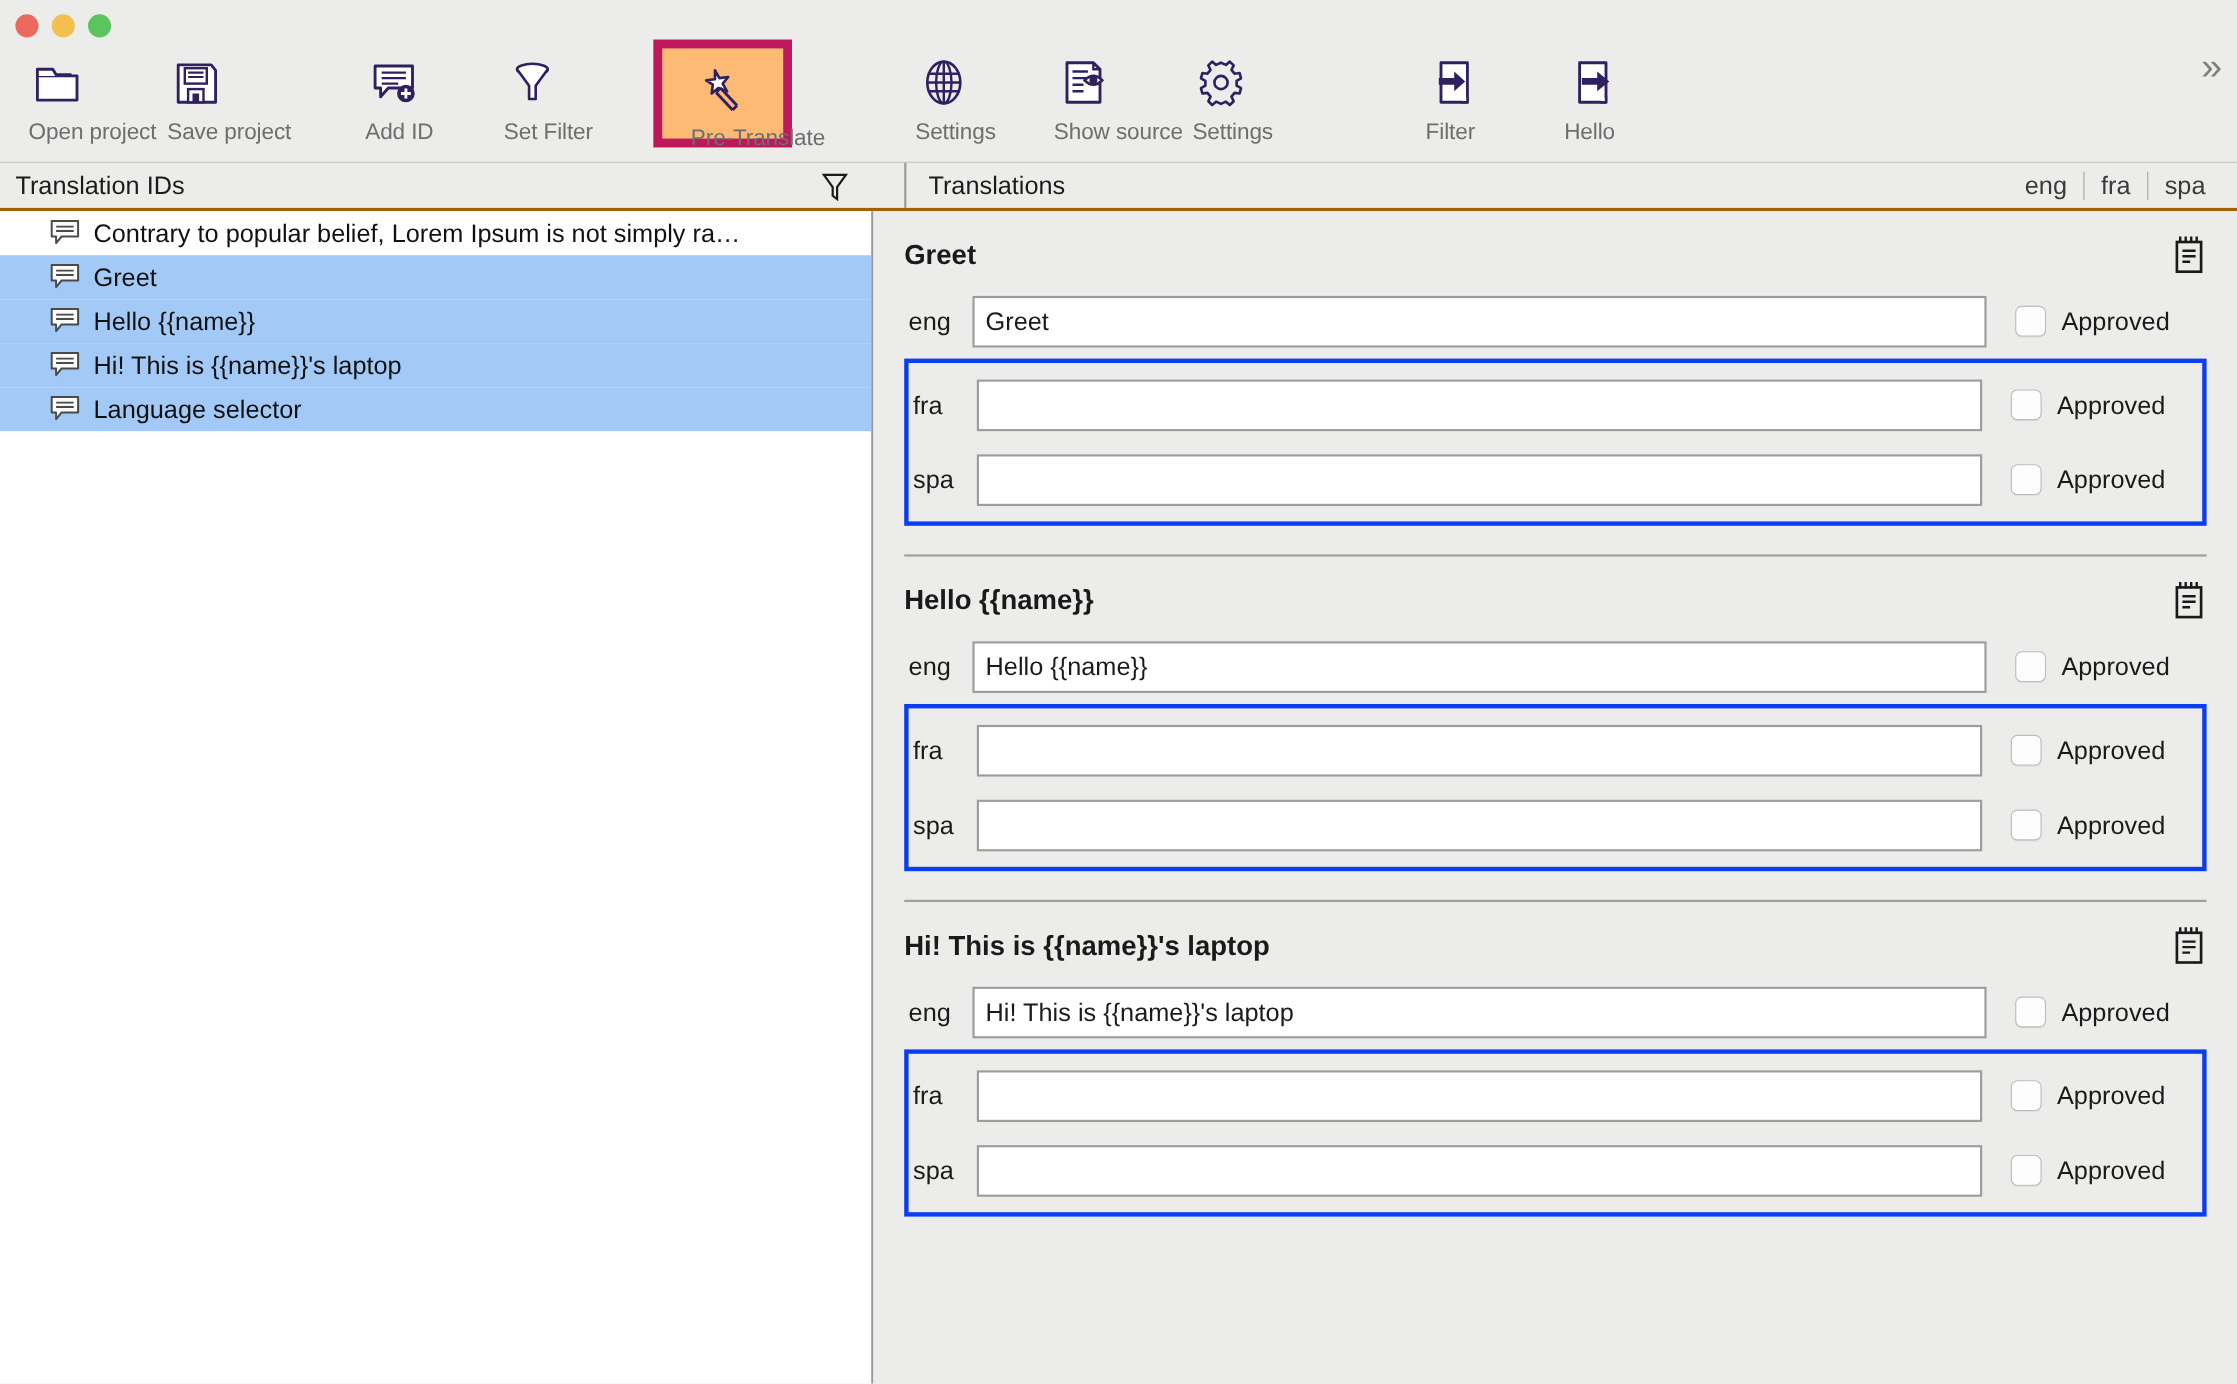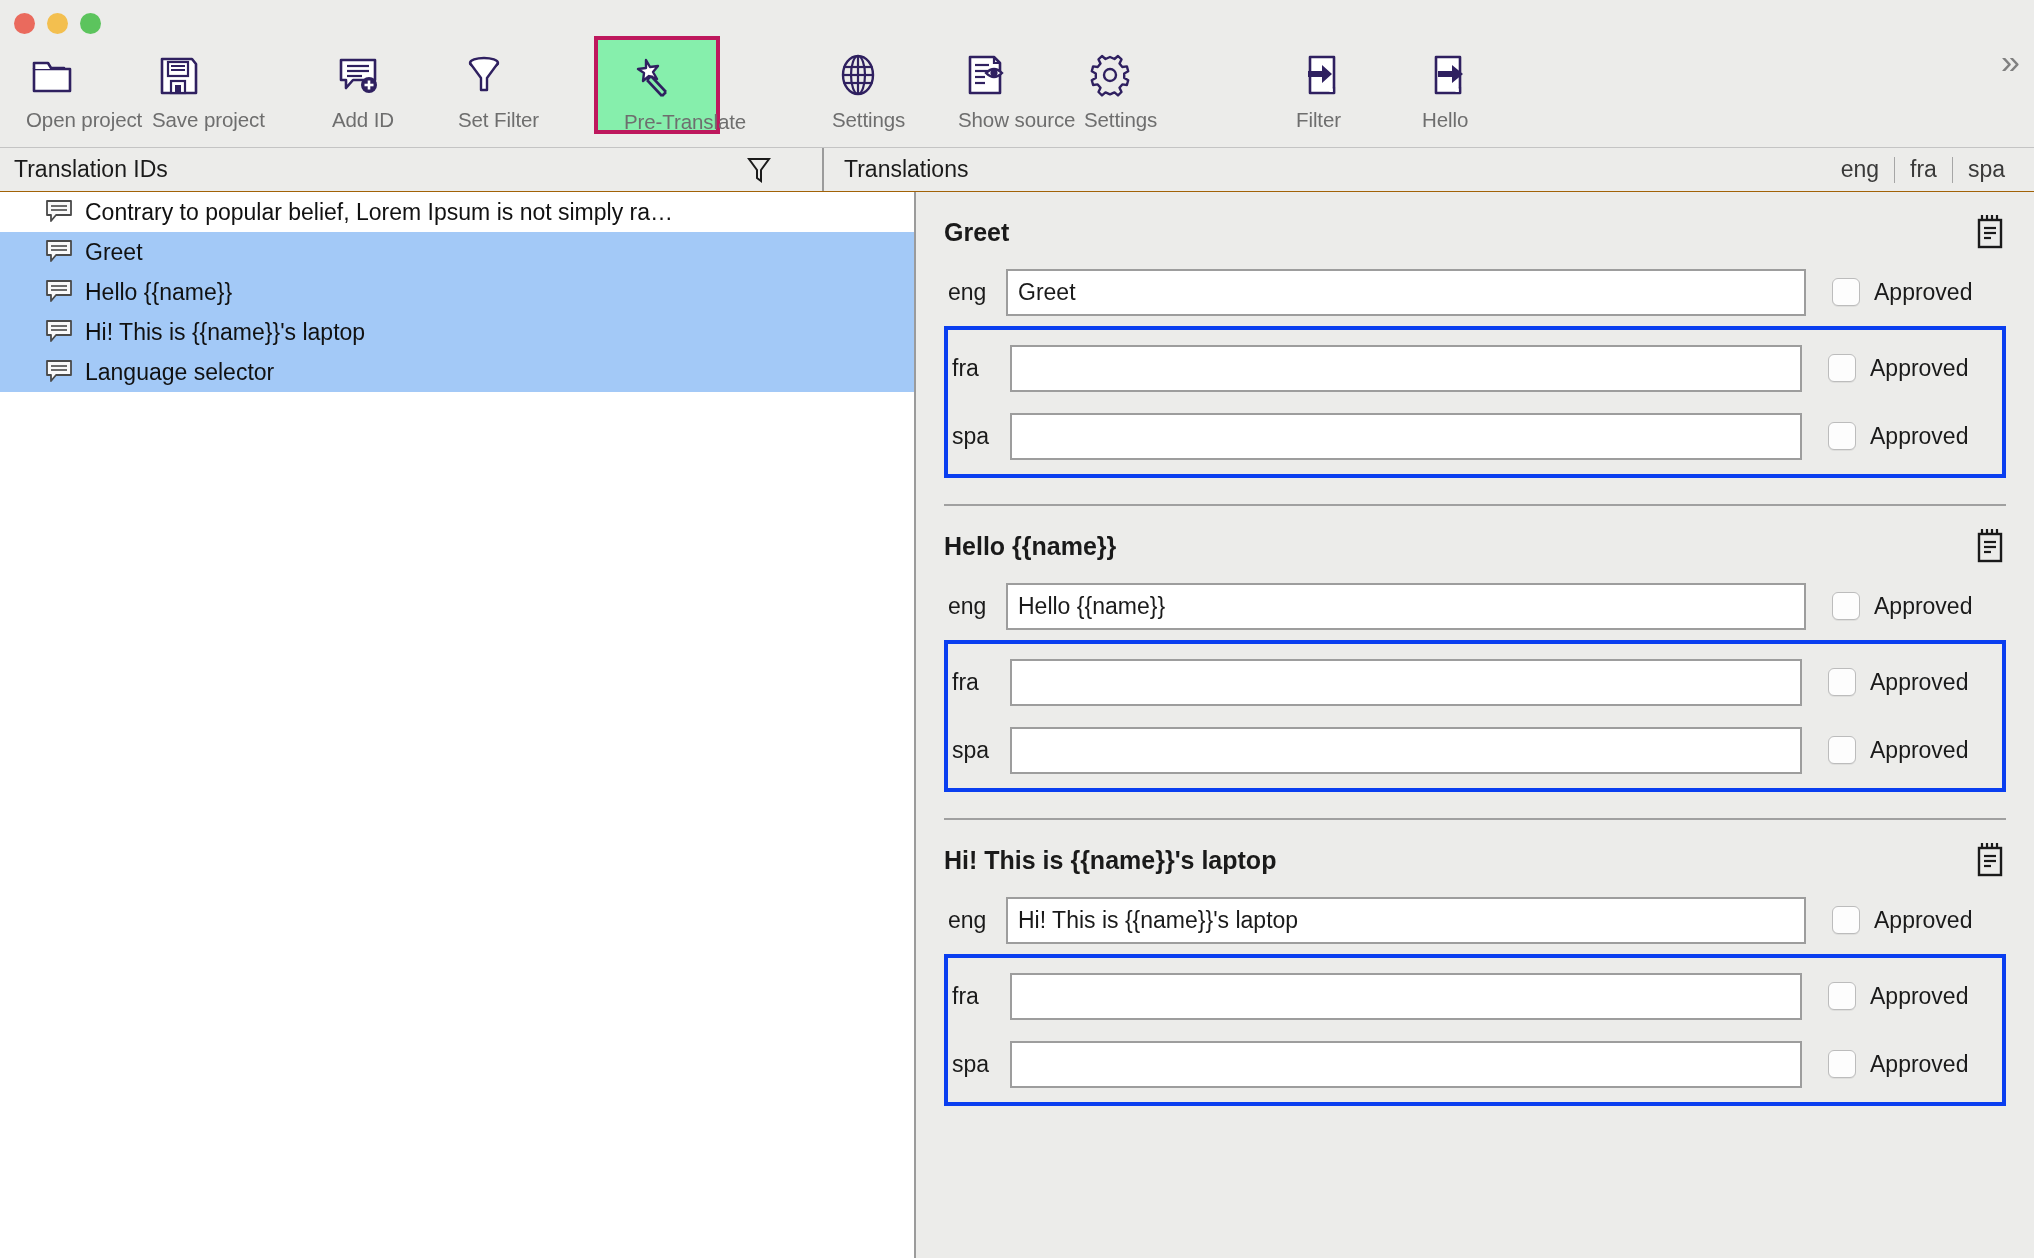--- a/index.html
+++ b/index.html
@@ -43,37 +43,37 @@
     padding-left: 26px;
   }
   .tb-btn .glyph {
     height: 54px; display: flex; align-items: center; justify-content: center;
   }
   .tb-btn .lbl {
     font-size: 20.5px; color: #6e6e6e; margin-top: 6px;
     white-space: nowrap; letter-spacing: -0.1px;
   }
   .tb-btn.selected {
-    border: 4px solid #be185d;
-    background: #86efac;
+    border: 8px solid #be185d;
+    background: #fdba74;
   }
   .tb-gap-s { width: 36px; }
   .tb-gap-m { width: 54px; }
   .tb-gap-l { width: 86px; }
   .chevrons {
     position: absolute; right: 14px; top: 44px;
     font-size: 34px; color: #808080; line-height: 1;
   }
 
   
   .col-headers {
     height: 44px; flex: 0 0 44px;
     display: flex; align-items: stretch;
     background: #ececea;
-    border-bottom: 1px solid #a16207;
+    border-bottom: 3px solid #a16207;
   }
   .ch-left {
     width: 794px; display: flex; align-items: center;
     padding-left: 14px; position: relative;
   }
   .ch-left .title { font-size: 23px; color: #1b1b1b; }
   .ch-left .filter-ico { position: absolute; right: 22px; top: 8px; }
   .ch-right {
     flex: 1; display: flex; align-items: center;
     padding-left: 20px; position: relative;
@@ -89,21 +89,21 @@
     font-size: 23px; color: #3a3a3a;
     padding: 0 15px; line-height: 1;
   }
   .langsep { width: 1px; height: 26px; background: #a6a6a6; }
 
   
   .body { flex: 1; display: flex; min-height: 0; }
 
   
   .sidebar {
-    width: 916px; background: #ffffff;
+    width: 794px; background: #ffffff;
     border-right: 2px solid #9b9b9b;
     overflow: hidden;
   }
   .id-row {
     height: 40px; display: flex; align-items: center;
     padding-left: 45px; gap: 12px;
     font-size: 23px; color: #111111;
     white-space: nowrap;
   }
   .id-row.sel { background: #a3c9f7; }

